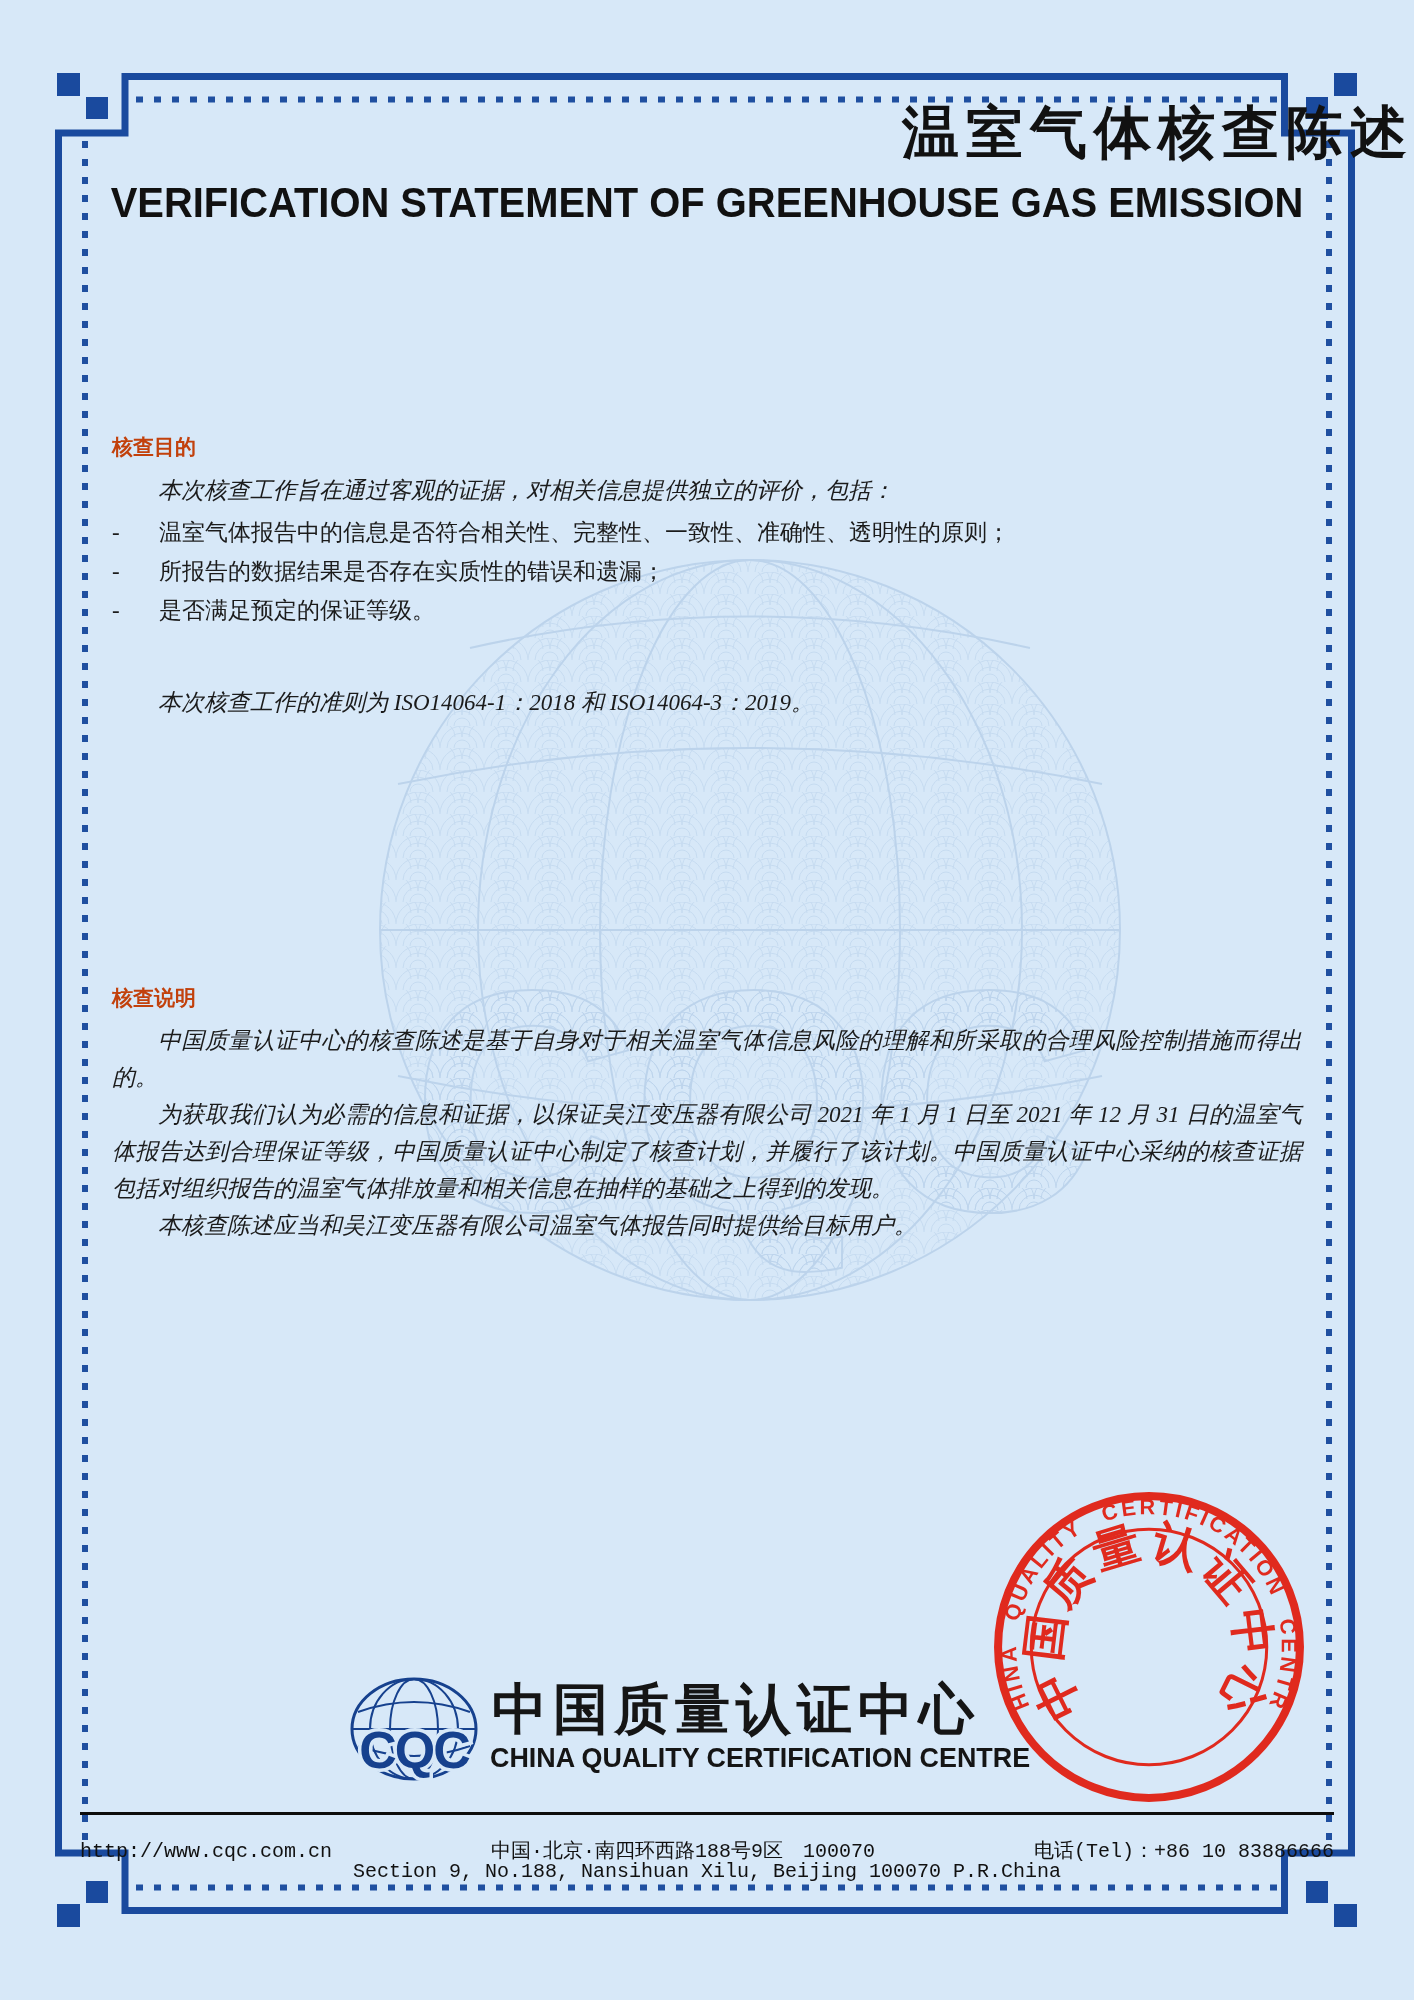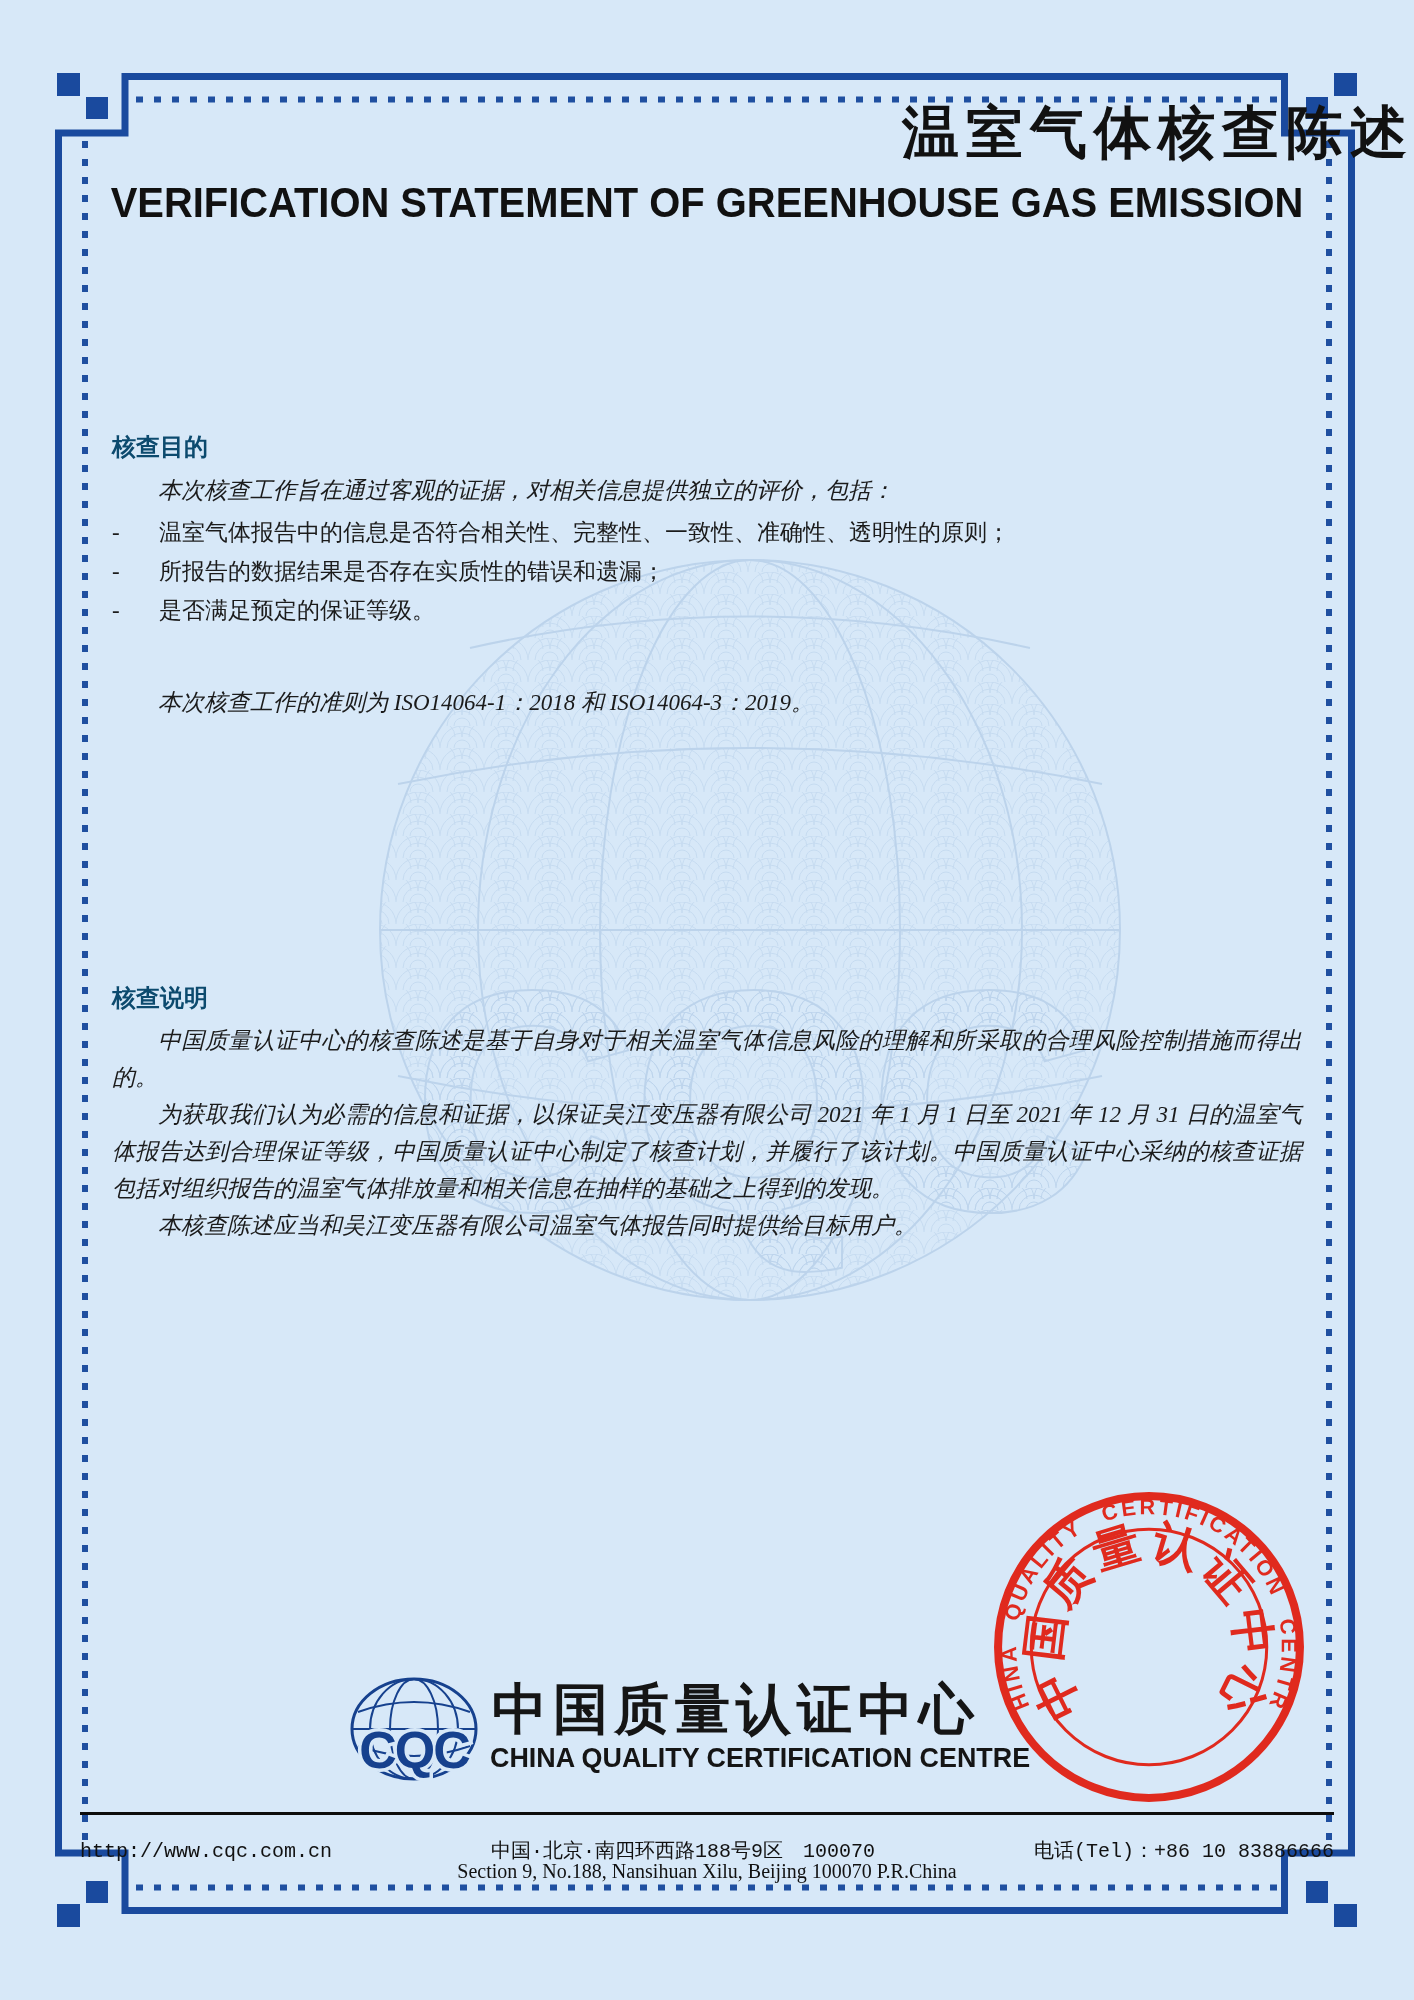--- a/index.html
+++ b/index.html
@@ -21,21 +21,21 @@
     position:absolute; top:180px; left:0; width:100%; text-align:center;
     font-family:"Liberation Sans", sans-serif; font-weight:700;
     font-size:42px; color:#111; white-space:nowrap;
     transform:scaleX(0.95); transform-origin:50% 50%; line-height:46px;
   }
 
   
   .section{position:absolute; left:112px; width:1190px;}
   .sec-heading{
     font-family:"Liberation Sans", sans-serif; font-weight:700;
-    font-size:24px; line-height:32px; margin-bottom:8px; color:#0c4a6e;
+    font-size:21px; line-height:32px; margin-bottom:8px; color:#c2410c;
   }
   .para{
     font-size:23px; line-height:37px; margin:0; text-align:justify;
     text-indent:2em;
     font-style:italic;
   }
   .para-lh39{line-height:39px;}
   .bullets{margin-top:3px;}
   .bullet{display:flex; line-height:39px; font-size:23px;}
   .bullet .dash{width:47px; flex:none;}
@@ -59,21 +59,21 @@
   .footer-rule{position:absolute; left:80px; top:1812px; width:1254px; height:3px; background:#0d0d0d;}
   .footer-row{
     position:absolute; left:80px; top:1826px; width:1254px;
     display:flex; justify-content:space-between; align-items:baseline;
     font-family:Liberation Mono, monospace; font-size:20px; color:#111;
     white-space:nowrap;
     margin-top:11px;
   }
   .footer-row2{
     position:absolute; left:0; top:1860px; width:100%; text-align:center;
-    font-family:Liberation Serif, serif; font-size:20px; color:#111;
+    font-family:Liberation Mono, monospace; font-size:20px; color:#111;
   }
 </style>
 </head>
 <body>
 
 <div class="page">
 
   <svg class="abs" style="left:0;top:0;" width="1414" height="2000" viewBox="0 0 1414 2000">
     <defs>
       <pattern id="sg" width="44" height="22" patternUnits="userSpaceOnUse">

